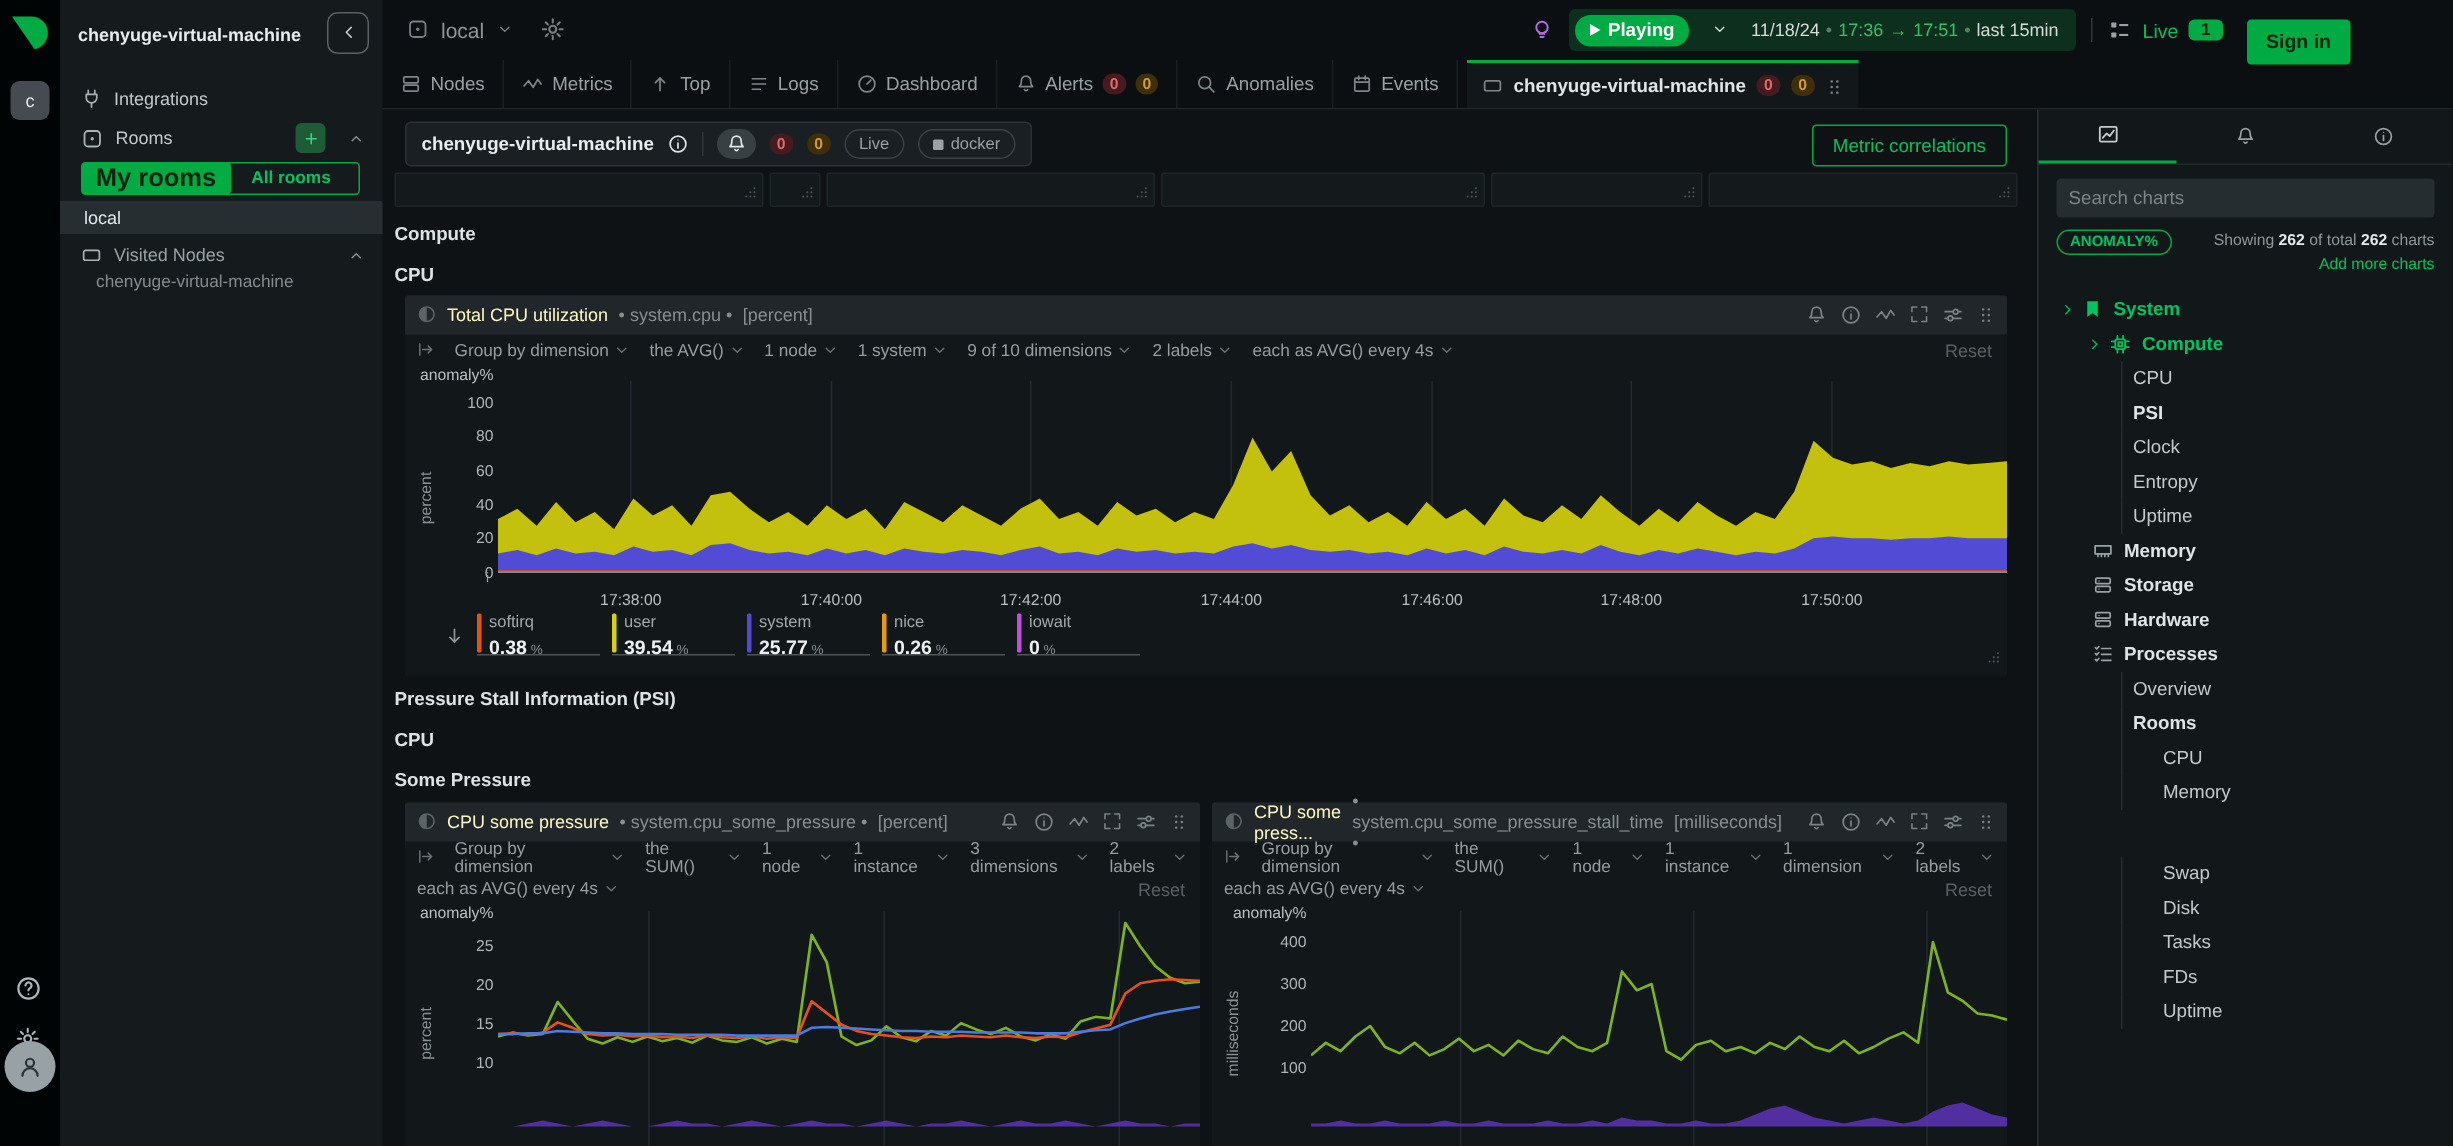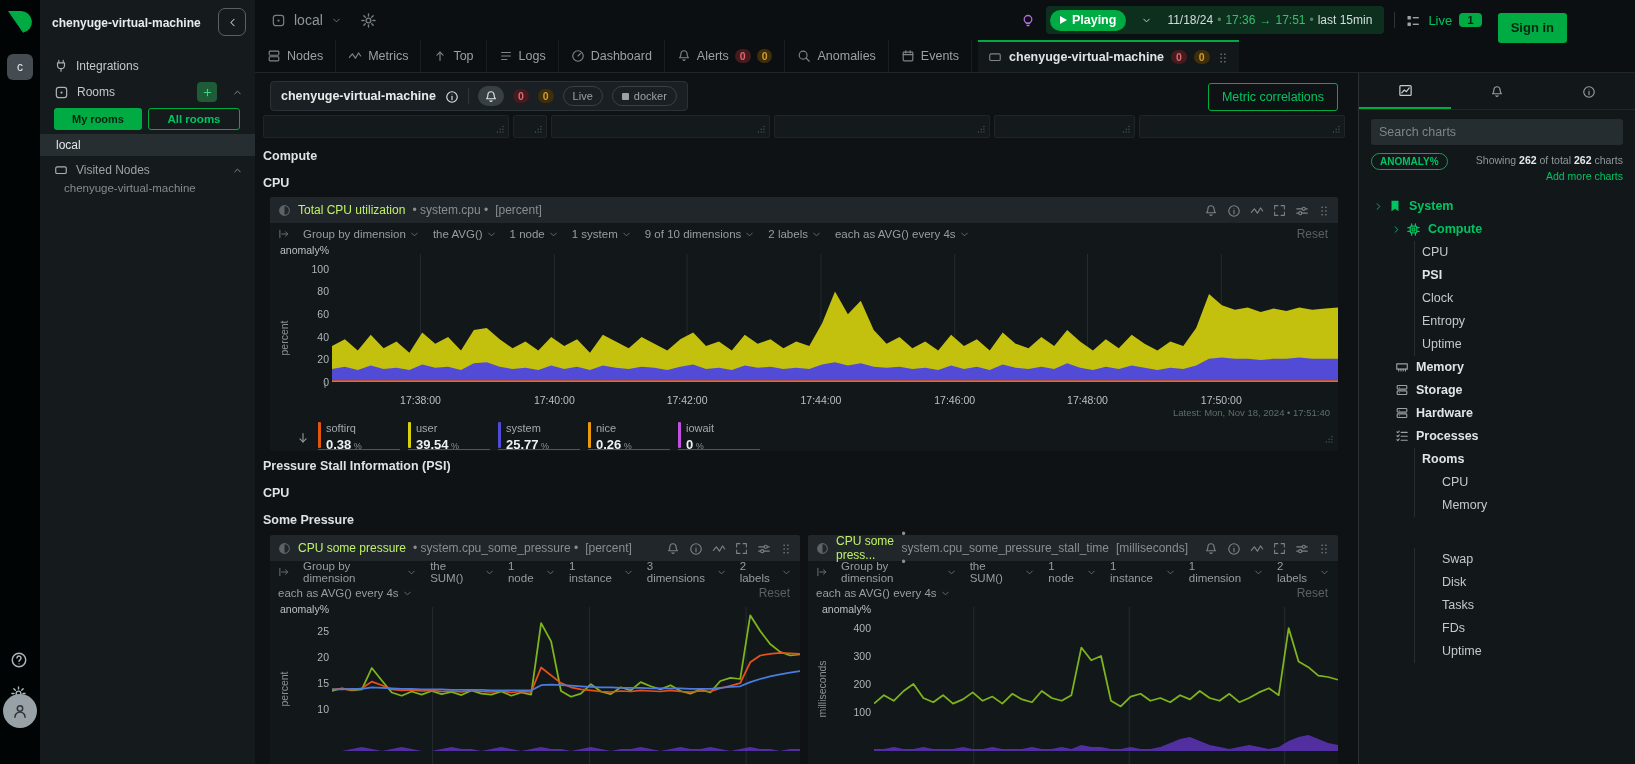--- a/index.html
+++ b/index.html
@@ -19,22 +19,22 @@
   #sidebar{left:40px;top:0;width:215px;height:764px;background:#151a1d;z-index:20;}
   #sb-title{left:12px;top:16px;font-size:12px;font-weight:bold;color:#e8eced;}
   #sb-collapse{left:178px;top:8px;width:26px;height:26px;border:1px solid #5a6165;border-radius:7px;
                color:#c6ccce;display:flex;align-items:center;justify-content:center;}
   .sb-row{left:0;width:215px;height:24px;display:flex;align-items:center;font-size:12px;color:#c3c9cc;}
   .sb-row .lbl{margin-left:8px;}
   .sb-ic{margin-left:14px;color:#aab2b5;}
   #sb-plus{position:absolute;right:38px;width:20px;height:20px;background:#1e5b37;border-radius:4px;color:#3fd47f;
            display:flex;align-items:center;justify-content:center;}
   #sb-rooms-caret{position:absolute;right:12px;color:#8b9396;}
-  #pill-my{left:14px;top:108px;width:88px;height:22px;background:#00ab44;border-radius:3px;color:#06250f;
-           font-size:11px;font-weight:bold;display:flex;align-items:center;justify-content:center;}
+  #pill-my{left:14px;top:108px;width:100px;height:22px;background:#00ab44;border-radius:3px;color:#06250f;
+           font-size:17px;font-weight:bold;display:flex;align-items:center;justify-content:center;}
   #pill-all{left:108px;top:108px;width:92px;height:22px;border:1px solid #00ab44;border-radius:3px;color:#00c462;
             font-size:11.5px;font-weight:bold;display:flex;align-items:center;justify-content:center;box-sizing:border-box;}
   #sb-local{left:0;top:134px;width:215px;height:22px;background:#272e32;display:flex;align-items:center;
             font-size:12px;color:#e2e7e9;padding-left:16px;box-sizing:border-box;}
   #sb-visited-node{left:24px;top:182px;font-size:11.5px;color:#848c90;}
   
   #topbar{left:255px;top:0;width:1380px;height:40px;background:#0b0f11;display:flex;align-items:center;z-index:10;}
   #tb-left{display:flex;align-items:center;margin-left:16px;gap:8px;color:#767f83;}
   #tb-space{font-size:14px;color:#8d969a;}
   #tb-right{margin-left:auto;display:flex;align-items:center;gap:10px;margin-right:68px;}
@@ -80,21 +80,21 @@
   #h-cpu{left:8px;top:103px;}
   #h-psi{left:8px;top:386px;}
   #h-cpu2{left:8px;top:413px;}
   #h-some{left:8px;top:440px;}
   
   .panel{position:absolute;background:#12171a;border-radius:2px;}
   #panel1{left:15px;top:124px;width:1068px;height:254px;}
   #panel2{left:15px;top:462px;width:530px;height:300px;}
   #panel3{left:553px;top:462px;width:530px;height:300px;}
   .chead{height:26px;background:#20262a;border-radius:2px 2px 0 0;display:flex;align-items:center;padding:0 8px;gap:7px;}
-  .chead .t-name{font-size:12px;color:#bef264;}
+  .chead .t-name{font-size:12px;color:#fef9c3;}
   .chead .t-ctx{font-size:12px;color:#878f93;}
   .chead .hic{color:#7b8387;margin-left:2px;}
   .chead .spacer{flex:1;}
   .ctrls{display:flex;align-items:center;gap:13px;font-size:11.5px;color:#969ea1;padding:0 8px;height:21px;position:relative;}
   .ctrl{display:flex;align-items:center;gap:3px;}
   .reset{position:absolute;right:10px;color:#596166;font-size:12px;}
   .cbody{display:flex;}
   .gutter{width:62px;position:relative;flex-shrink:0;}
   .anom-lbl{position:absolute;top:0;right:3px;font-size:10.5px;color:#b9c0c3;}
   .ylab{position:absolute;left:-16px;top:50%;transform:rotate(-90deg);font-size:10.5px;color:#8a9295;width:60px;text-align:center;}
@@ -573,21 +573,20 @@
         <div class="caxis" id="axis-cpu">
             <span class="axis-i">i</span>
             <span class="xt" style="left: calc(8.8% - 30px);">17:38:00</span>
             <span class="xt" style="left: calc(22.1% - 30px);">17:40:00</span>
             <span class="xt" style="left: calc(35.3% - 30px);">17:42:00</span>
             <span class="xt" style="left: calc(48.6% - 30px);">17:44:00</span>
             <span class="xt" style="left: calc(61.9% - 30px);">17:46:00</span>
             <span class="xt" style="left: calc(75.1% - 30px);">17:48:00</span>
             <span class="xt" style="left: calc(88.4% - 30px);">17:50:00</span>
           </div>
-        <div class="clatest">Latest:  Mon, Nov 18, 2024 • 17:51:40</div>
       </div>
     </div>
     <div class="clegend" id="legend-cpu">
       <span class="sort-ic"><svg class="ic" width="14" height="14" viewBox="0 0 16 16" fill="none" stroke="currentColor" stroke-width="1.3" stroke-linecap="round" stroke-linejoin="round">
             <line x1="8" y1="3" x2="8" y2="12.5"></line>
             <polyline points="4.5,9 8,12.5 11.5,9"></polyline>
           </svg></span>
     <div class="leg-item">
           <div class="leg-top">
             <span class="leg-bar" style="background: rgb(224, 86, 14);"></span>
@@ -986,20 +985,24 @@
             <path d="M2.2 3.2l1 1 1.6-1.8M2.2 7.7l1 1 1.6-1.8M2.2 12.2l1 1 1.6-1.8"></path>
             <line x1="7" y1="3.8" x2="14" y2="3.8"></line>
             <line x1="7" y1="8.3" x2="14" y2="8.3"></line>
             <line x1="7" y1="12.8" x2="14" y2="12.8"></line>
           </svg>
         </span>
         <span class="m-bold">Processes</span>
       </div>
       <div class="mrow" style="padding-left: 63px;">
         <span class="guide"></span>
+        <span class="m-plain">Overview</span>
+      </div>
+      <div class="mrow" style="padding-left: 63px;">
+        <span class="guide"></span>
         <span class="m-bold">Rooms</span>
       </div>
       <div class="mrow" style="padding-left: 83px;">
         <span class="guide"></span>
         <span class="m-plain">CPU</span>
       </div>
       <div class="mrow" style="padding-left: 83px;">
         <span class="guide"></span>
         <span class="m-plain">Memory</span>
       </div>

